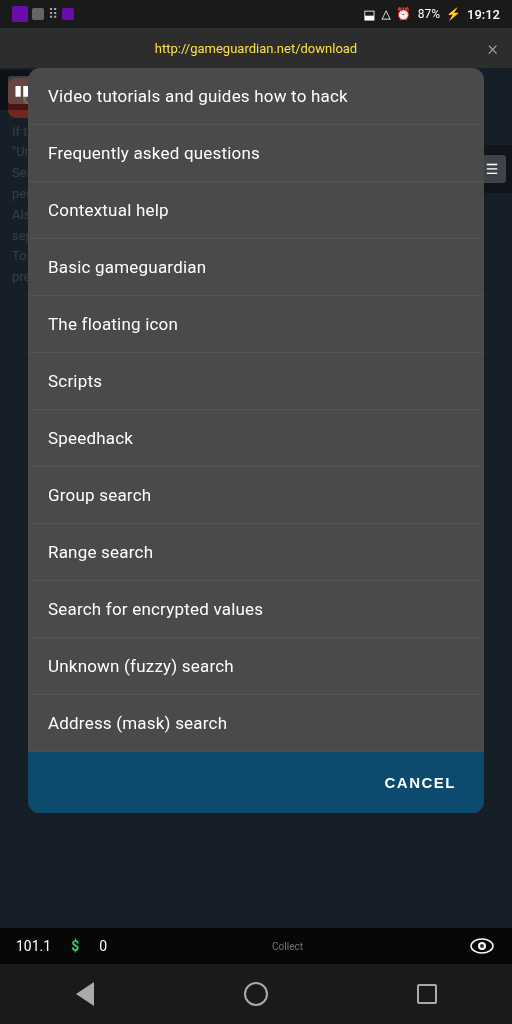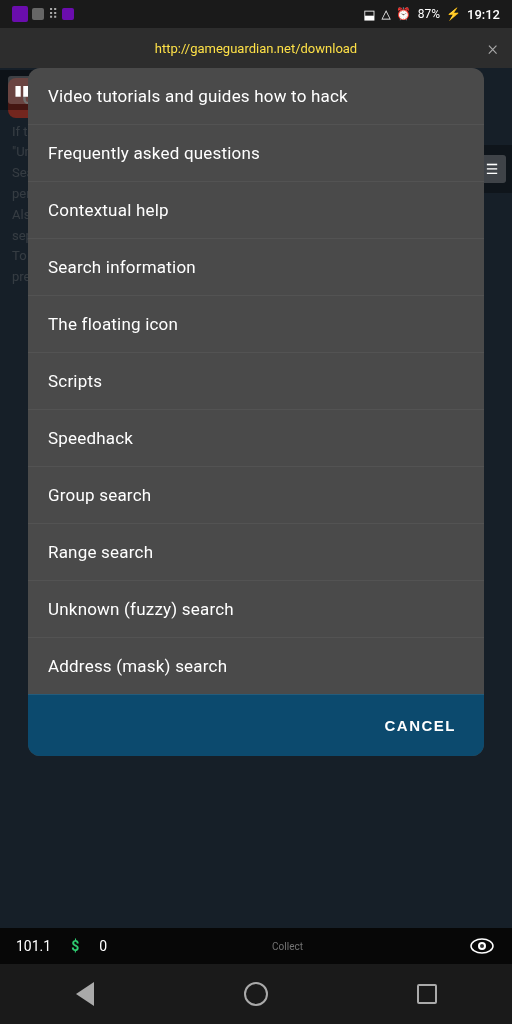--- a/index.html
+++ b/index.html
@@ -332,36 +332,39 @@
     <li class="menu-item">
       <span>Video tutorials and guides how to hack</span>
     </li>
     <li class="menu-item">
       <span>Frequently asked questions</span>
     </li>
     <li class="menu-item">
       <span>Contextual help</span>
     </li>
     <li class="menu-item">
-      <span>Search information</span>
+      <span>Basic gameguardian</span>
     </li>
     <li class="menu-item">
       <span>The floating icon</span>
     </li>
     <li class="menu-item">
       <span>Scripts</span>
     </li>
     <li class="menu-item">
       <span>Speedhack</span>
     </li>
     <li class="menu-item">
       <span>Group search</span>
     </li>
     <li class="menu-item">
       <span>Range search</span>
+    </li>
+    <li class="menu-item">
+      <span>Search for encrypted values</span>
     </li>
     <li class="menu-item">
       <span>Unknown (fuzzy) search</span>
     </li>
     <li class="menu-item">
       <span>Address (mask) search</span>
     </li>
   </ul>
   <div class="modal-footer">
     <button class="cancel-btn">CANCEL</button>

